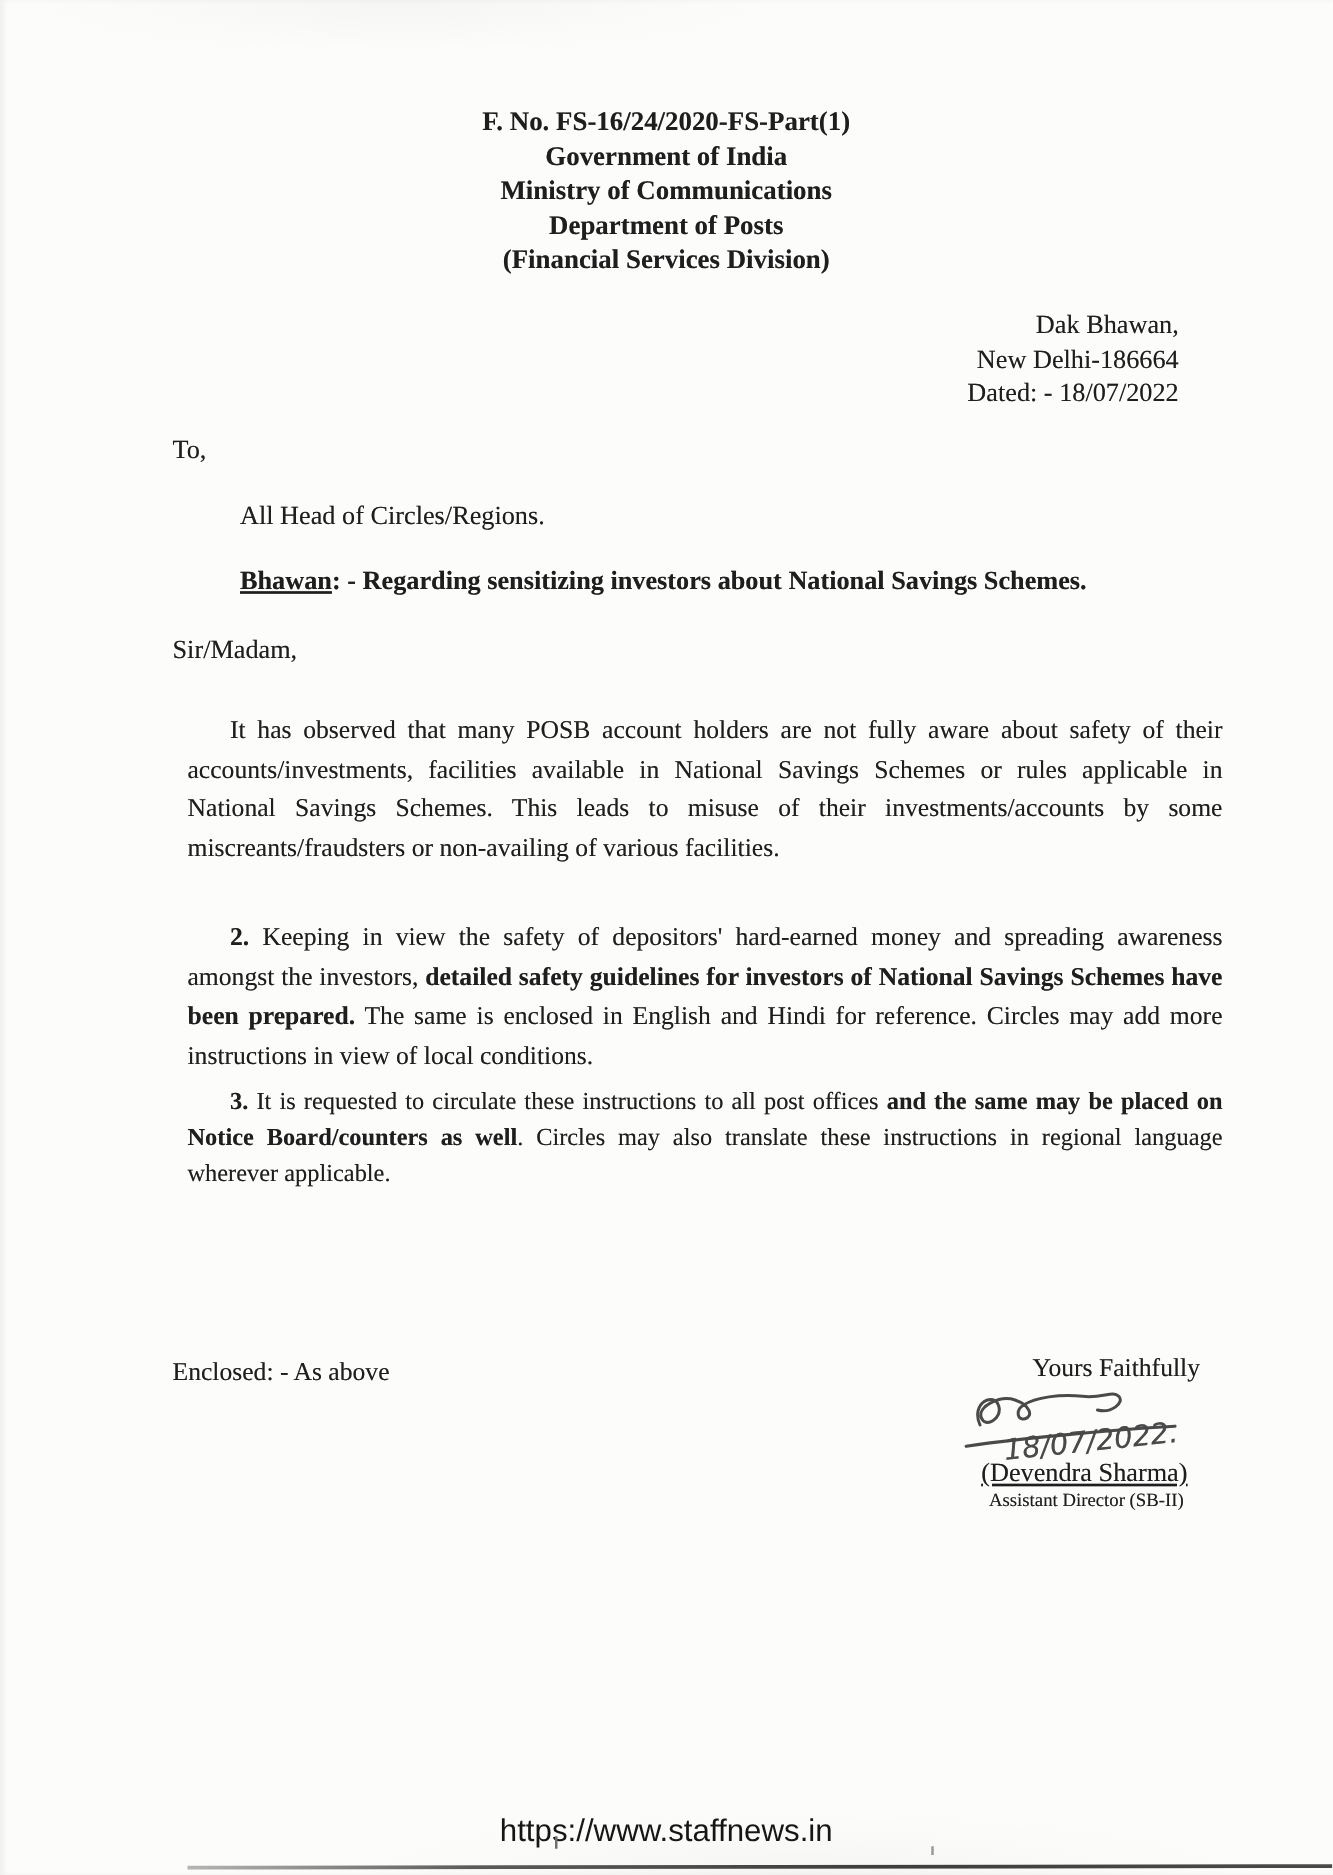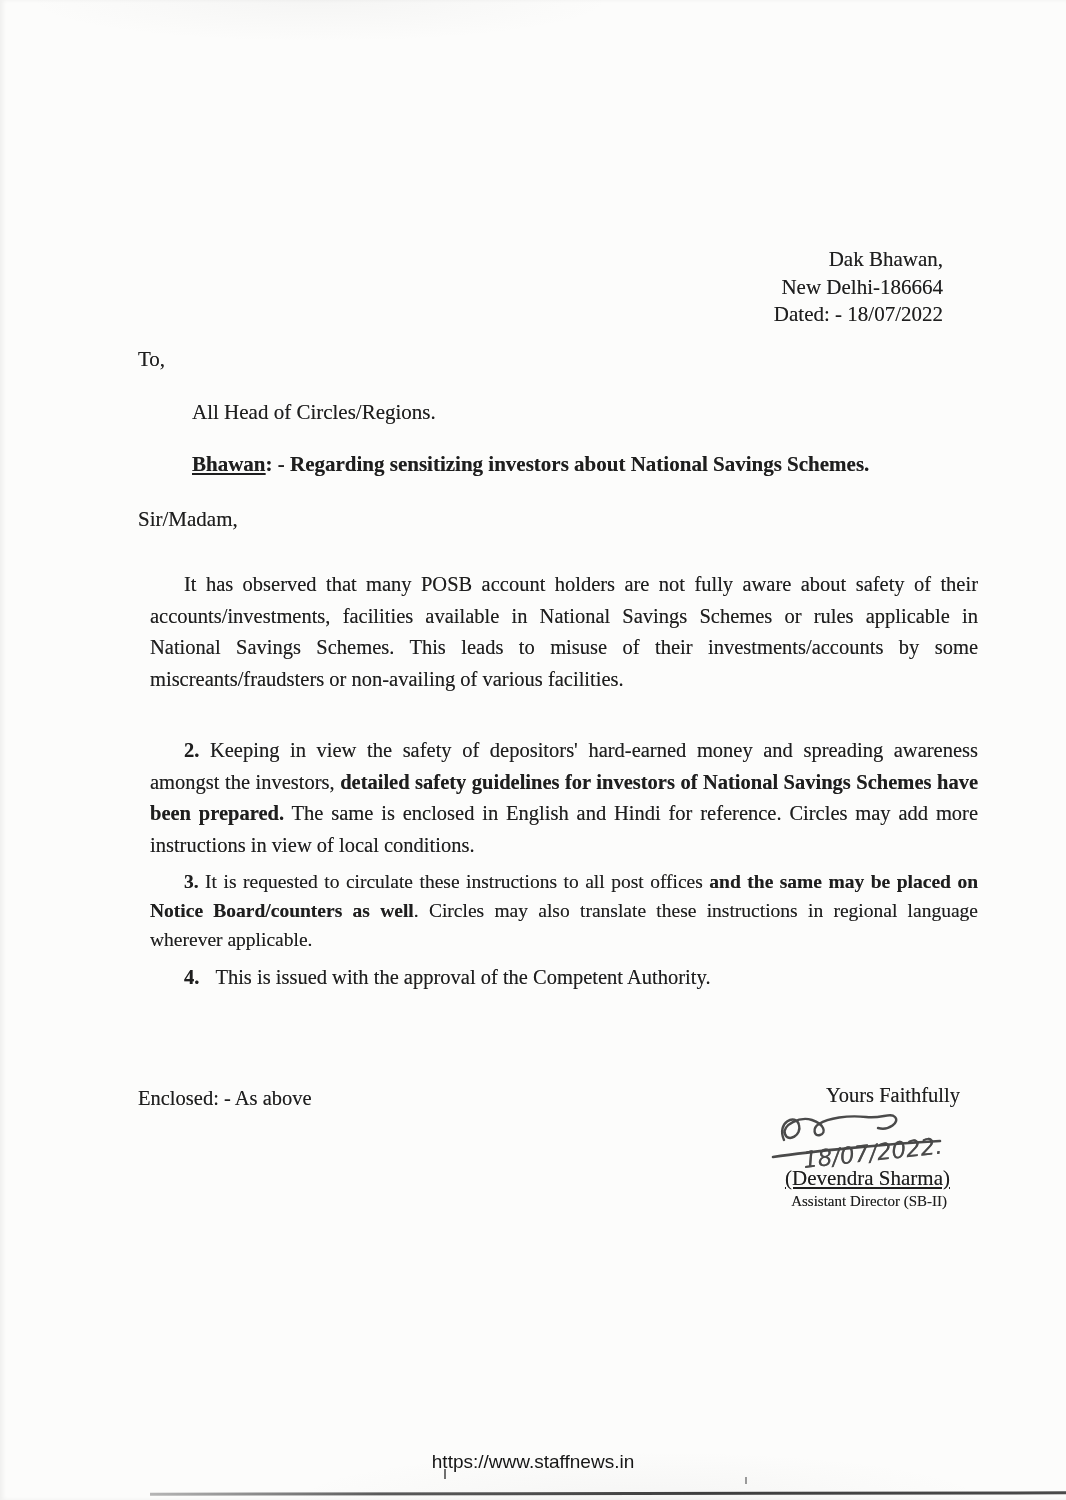--- a/index.html
+++ b/index.html
@@ -66,62 +66,68 @@
   .signature-svg { position: absolute; top: 1108px; right: 88px; }
   .sig-name    { position: absolute; top: 1166px; right: 116px; font-size: 21px; text-decoration: underline; }
   .sig-title   { position: absolute; top: 1193px; right: 119px; font-size: 15px; }
   .footer-url {
     position: absolute;
     top: 1451px;
     left: 0;
     width: 100%;
     text-align: center;
     font-family: "Liberation Sans", "DejaVu Sans", sans-serif;
-    font-size: 19px;
+    font-size: 25px;
     color: #161616;
     text-shadow: none;
   }
   .scan-line {
     position: absolute;
     top: 1492px;
     left: 150px;
     right: 0;
     height: 3px;
     background: linear-gradient(to right, #b5b5b5, #5a5a5a 25%, #3e3e3e 60%, #4a4a4a);
     transform: rotate(-0.08deg);
   }
   .scan-tick-1 { position: absolute; top: 1469px; left: 444px; width: 2px; height: 10px; background: #6f6f6f; }
   .scan-tick-2 { position: absolute; top: 1477px; left: 745px; width: 2px; height: 7px;  background: #9a9a9a; }
 </style>
 </head>
 <body>
 
 <div class="page">
 
+  <div class="letterhead">
+    <div>F. No. FS-16/24/2020-FS-Part(1)</div>
+    <div>Government of India</div>
+    <div>Ministry of Communications</div>
+    <div>Department of Posts</div>
+    <div>(Financial Services Division)</div>
+  </div>
 
   <div class="address-block">
     <div>Dak Bhawan,</div>
     <div>New Delhi-186664</div>
     <div>Dated: - 18/07/2022</div>
   </div>
 
   <div class="to-label">To,</div>
   <div class="recipient">All Head of Circles/Regions.</div>
 
   <div class="subject"><span class="u">Bhawan</span><span>: - Regarding sensitizing investors about National Savings Schemes.</span></div>
 
   <div class="greeting">Sir/Madam,</div>
 
   <p class="para" id="para1">It has observed that many POSB account holders are not fully aware about safety of their accounts/investments, facilities available in National Savings Schemes or rules applicable in National Savings Schemes. This leads to misuse of their investments/accounts by some miscreants/fraudsters or non-availing of various facilities.</p>
 
   <p class="para" id="para2"><span class="num">2.</span><span> Keeping in view the safety of depositors' hard-earned money and spreading awareness amongst the investors, </span><span class="b">detailed safety guidelines for investors of National Savings Schemes have been prepared.</span><span> The same is enclosed in English and Hindi for reference. Circles may add more instructions in view of local conditions.</span></p>
 
   <p class="para" id="para3"><span class="num">3.</span><span> It is requested to circulate these instructions to all post offices </span><span class="b">and the same may be placed on Notice Board/counters as well</span><span>. Circles may also translate these instructions in regional language wherever applicable.</span></p>
 
-  <p class="para" id="para4"><span class="num">4.</span><span>This is issued with the approval of the Competent Authority.</span></p>
 
   <div class="enclosed">Enclosed: - As above</div>
   <div class="valediction">Yours Faithfully</div>
 
   <svg class="signature-svg" width="210" height="72" viewBox="0 0 210 72">
     <path d="M16,32 C8,14 28,5 31,17 C34,27 20,35 17,26 C14,17 32,8 44,12 C56,16 59,25 52,27 C46,29 44,20 51,16 C60,10 80,7 98,9 C114,11 122,4 127,9 C132,14 121,23 110,20" stroke="#4a4a4a" fill="none" stroke-width="2.4" stroke-linecap="round"></path>
     <path d="M5,49 C45,43 120,36 172,33" stroke="#4a4a4a" fill="none" stroke-width="2.6" stroke-linecap="round"></path>
     <text x="36" y="60" transform="rotate(-6 36 60)" font-size="23" fill="#4a4a4a" font-family="'DejaVu Sans', sans-serif" font-style="italic">18/07/2022.</text>
   </svg>
 

